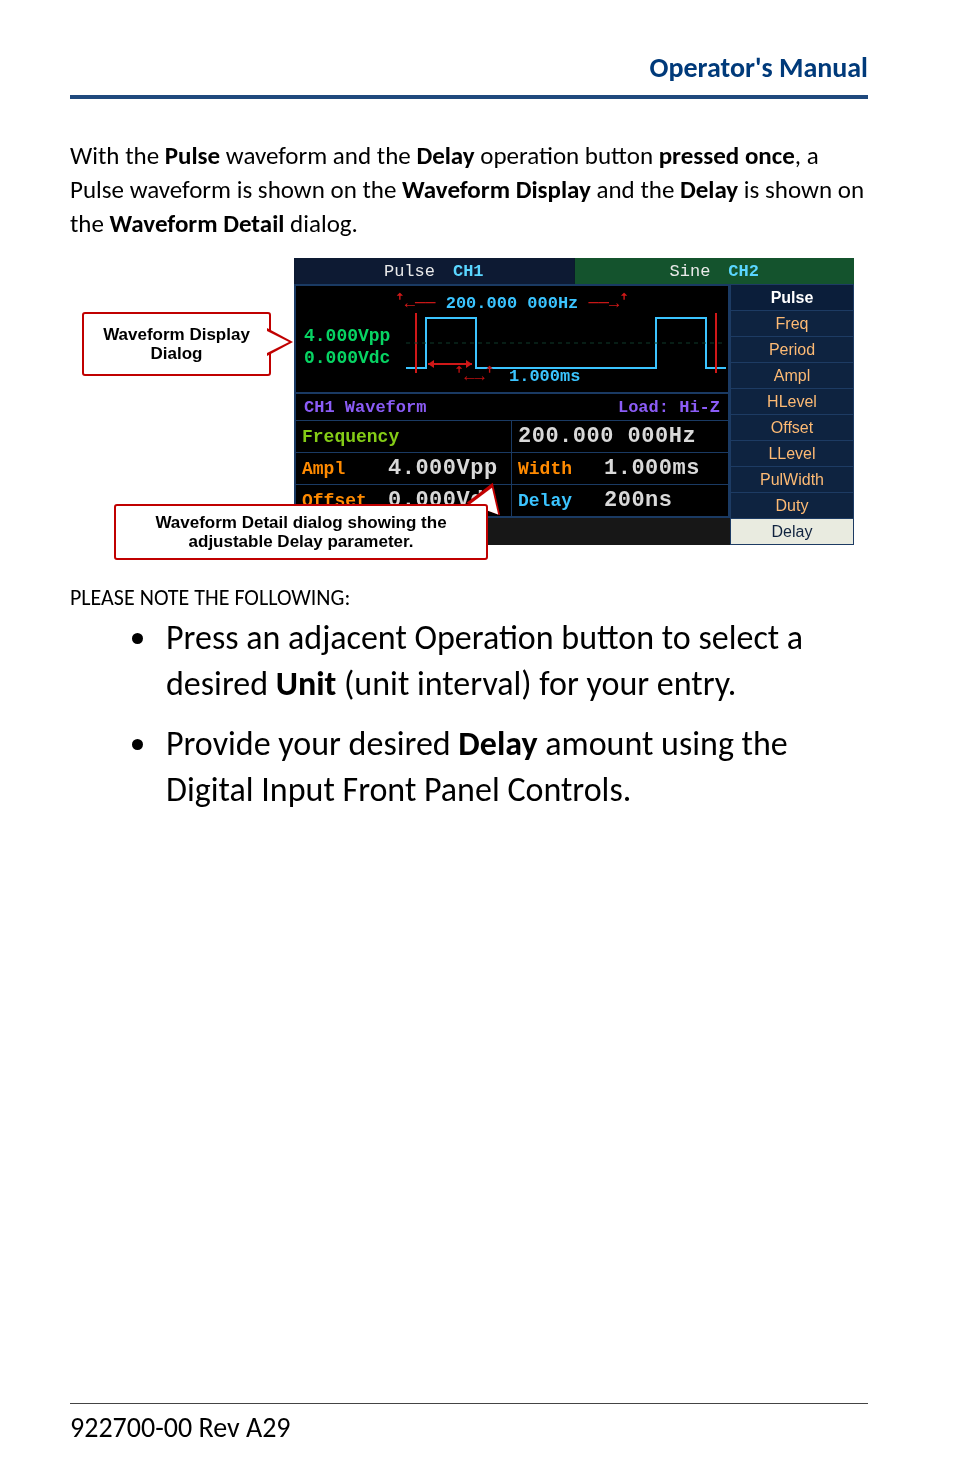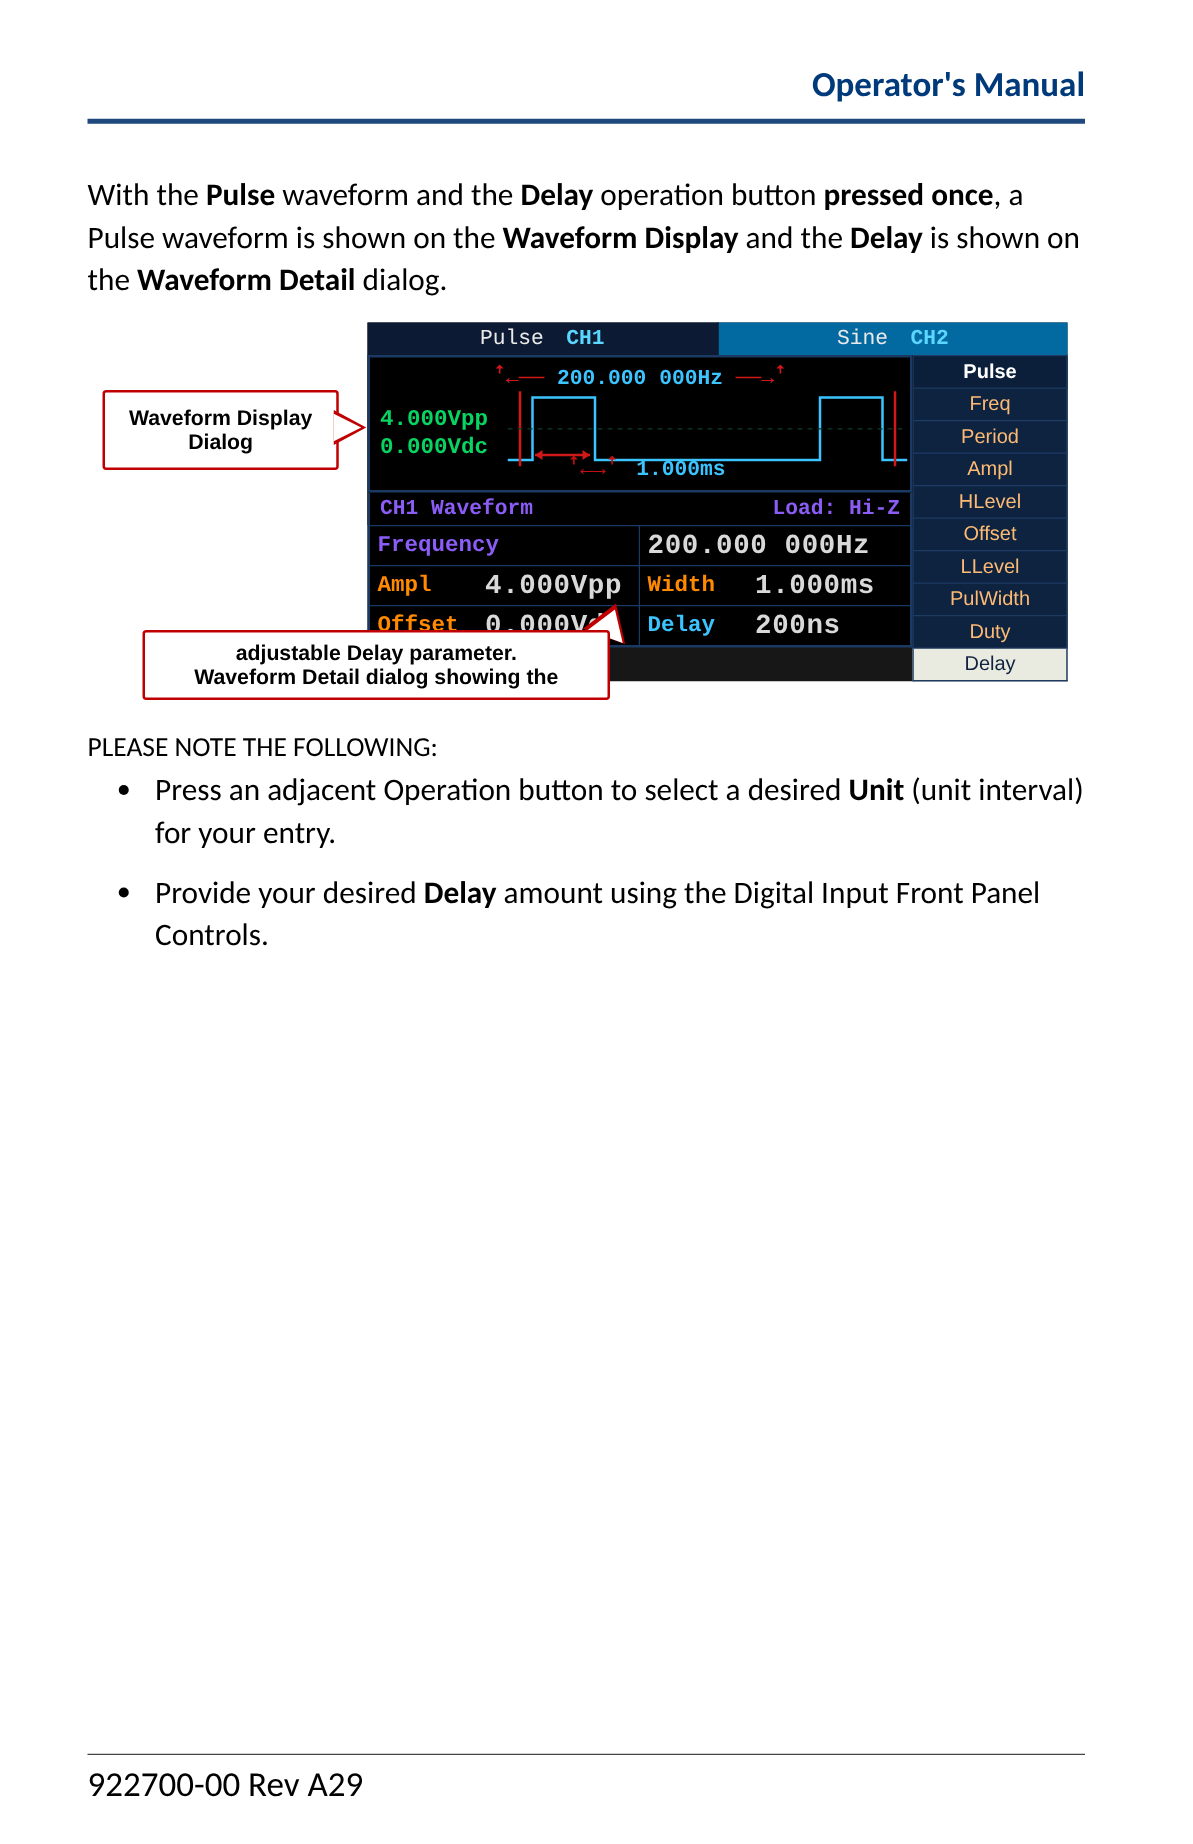--- a/index.html
+++ b/index.html
@@ -99,21 +99,21 @@
     flex: 1;
     display: flex;
     align-items: center;
     justify-content: center;
     gap: 18px;
     border-right: 1px solid #0b1a2c;
   }
   .tab .name { color:#eaeaea; }
   .tab .ch { color:#5ad6ff; font-weight:bold; }
   .tab-active { background: #0d1a33; }
-  .tab-inactive { background: #0369a1; }
+  .tab-inactive { background: #14532d; }
   .tab-right { border-right:none; }
 
   .screen-row {
     display: flex;
   }
   .wave-area {
     width: 436px;
   }
   .side-menu {
     width: 124px;
@@ -197,21 +197,21 @@
     padding: 0 6px;
     font-size:18px;
     font-weight:bold;
   }
   .cell:nth-child(odd){ border-right:1px solid #1a3a63;}
   .lbl { width:86px; }
   .val { flex:1; text-align:left; }
   .c-amber { color:#ff8a00; }
   .c-cyan  { color:#3bc4ff; }
   .c-gray  { color:#d9d9d9; }
-  .c-ylbl  { color:#8b5cf6; }
+  .c-ylbl  { color:#84cc16; }
   .big    { font-size:22px; letter-spacing:0.5px;}
 
   .callout-detail {
     position:absolute;
     left:40px;
     top:246px;
     width:370px;
     height:52px;
     border:2px solid #c00000;
     border-radius:3px;
@@ -247,24 +247,25 @@
   .note-heading {
     font-size:22px;
     font-weight:normal;
     margin-top: 16px;
   }
   ul.notes {
     margin: 4px 0 0 0;
     padding-left: 48px;
   }
   ul.notes li {
-    font-size:25px;
+    font-size:34px;
     line-height:1.35;
     margin-bottom: 14px;
     padding-left: 6px;
+    margin-left: 42px;
   }
 
   .footer {
     position:absolute;
     left:70px; right:70px;
     bottom:30px;
   }
   .footer-rule {
     height:1px;
     background:#444;
@@ -385,22 +386,22 @@
           <div class="side-btn">Duty</div>
           <div class="side-btn sel">Delay</div>
         </div>
       </div>
     </div>
 
     <div class="callout-detail-arrow"></div>
     <div class="callout-detail-arrow-in"></div>
     <div class="callout-detail">
       <div>
+        <div>Waveform Detail dialog showing the</div>
         <div>adjustable Delay parameter.</div>
-        <div>Waveform Detail dialog showing the</div>
       </div>
     </div>
   </div>
 
   <div class="note-heading">
     <span>PLEASE NOTE THE FOLLOWING</span><span>:</span>
   </div>
   <ul class="notes">
     <li>
       <span>Press an adjacent Operation button to select a desired </span><span class="bold">Unit</span><span> (unit interval) for your entry.</span>

